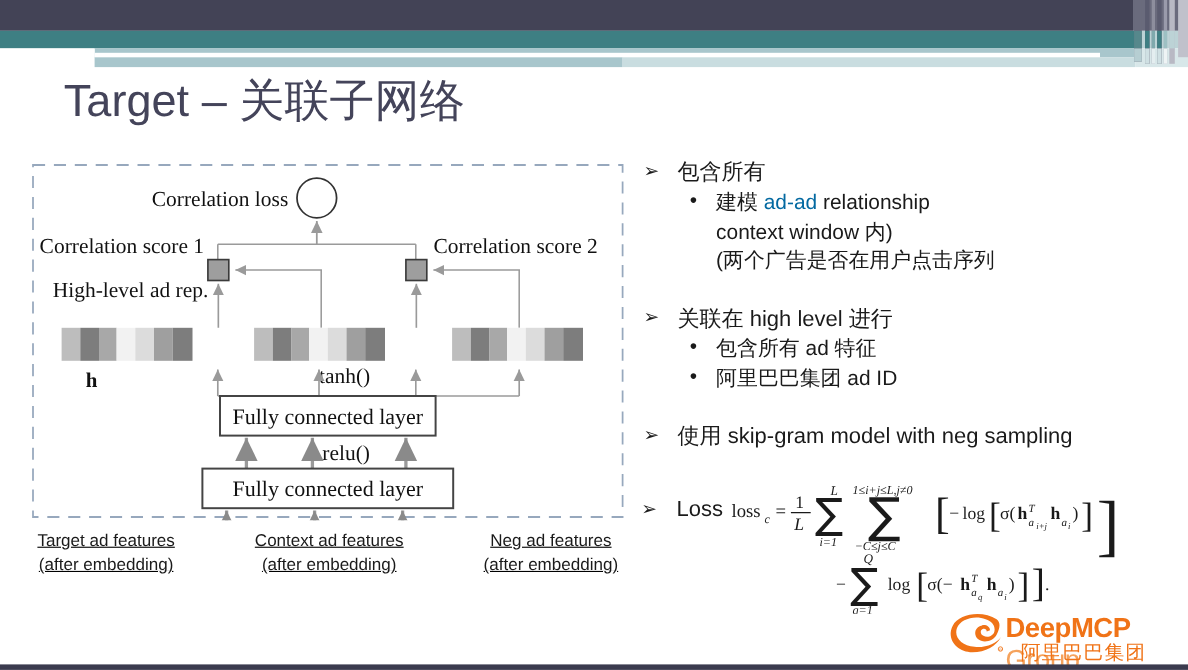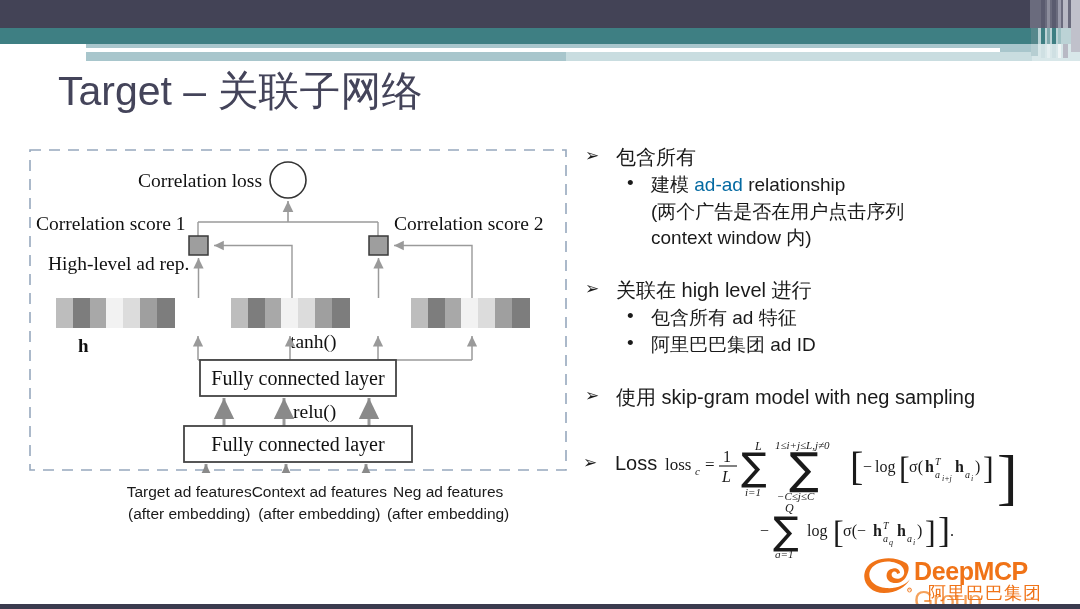--- a/index.html
+++ b/index.html
@@ -103,25 +103,26 @@
   
   #diagram {
     position: absolute;
     left: 28px; top: 148px;
     width: 540px; height: 325px;
   }
   #diagram svg { display: block; }
 
   .fig-caption-row {
     position: absolute;
-    left: 44px; top: 481px;
+    left: 24px; top: 481px;
     width: 548px;
     display: flex;
-    justify-content: center;
+    justify-content: space-between;
     padding: 0 10px;
+    text-decoration: underline;
   }
   .fig-cap {
     text-align: center;
     font-size: 15.5px;
     color: #1a1a1a;
     line-height: 1.45;
     font-family: "Liberation Sans", sans-serif;
   }
 
   
@@ -365,22 +366,22 @@
 
     <div class="b-l1">
       <span class="arrow">➢</span>
       <span>包含所有</span>
     </div>
 
     <div class="b-l2">
       <span class="dot">•</span>
       <span>建模 </span><span class="red">ad-ad</span><span> relationship</span>
     </div>
+    <div class="b-cont">context window 内)</div>
     <div class="b-cont">(两个广告是否在用户点击序列</div>
-    <div class="b-cont">context window 内)</div>
 
     <div class="gap-lg"></div>
 
     <div class="b-l1">
       <span class="arrow">➢</span>
       <span>关联在 high level 进行</span>
     </div>
     <div class="b-l2">
       <span class="dot">•</span>
       <span>包含所有 ad 特征</span>

